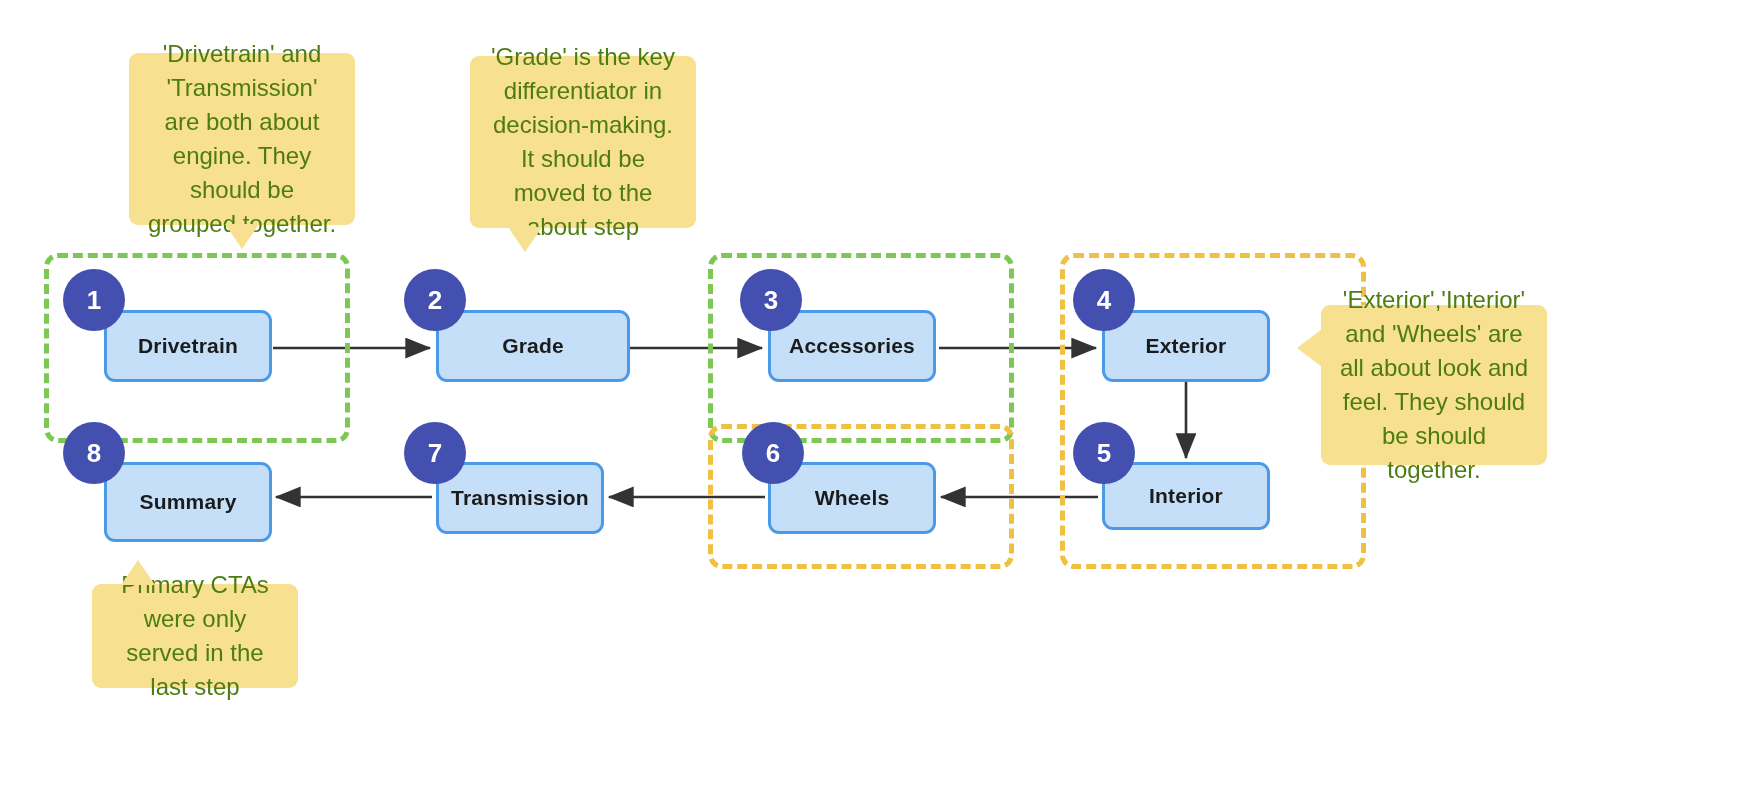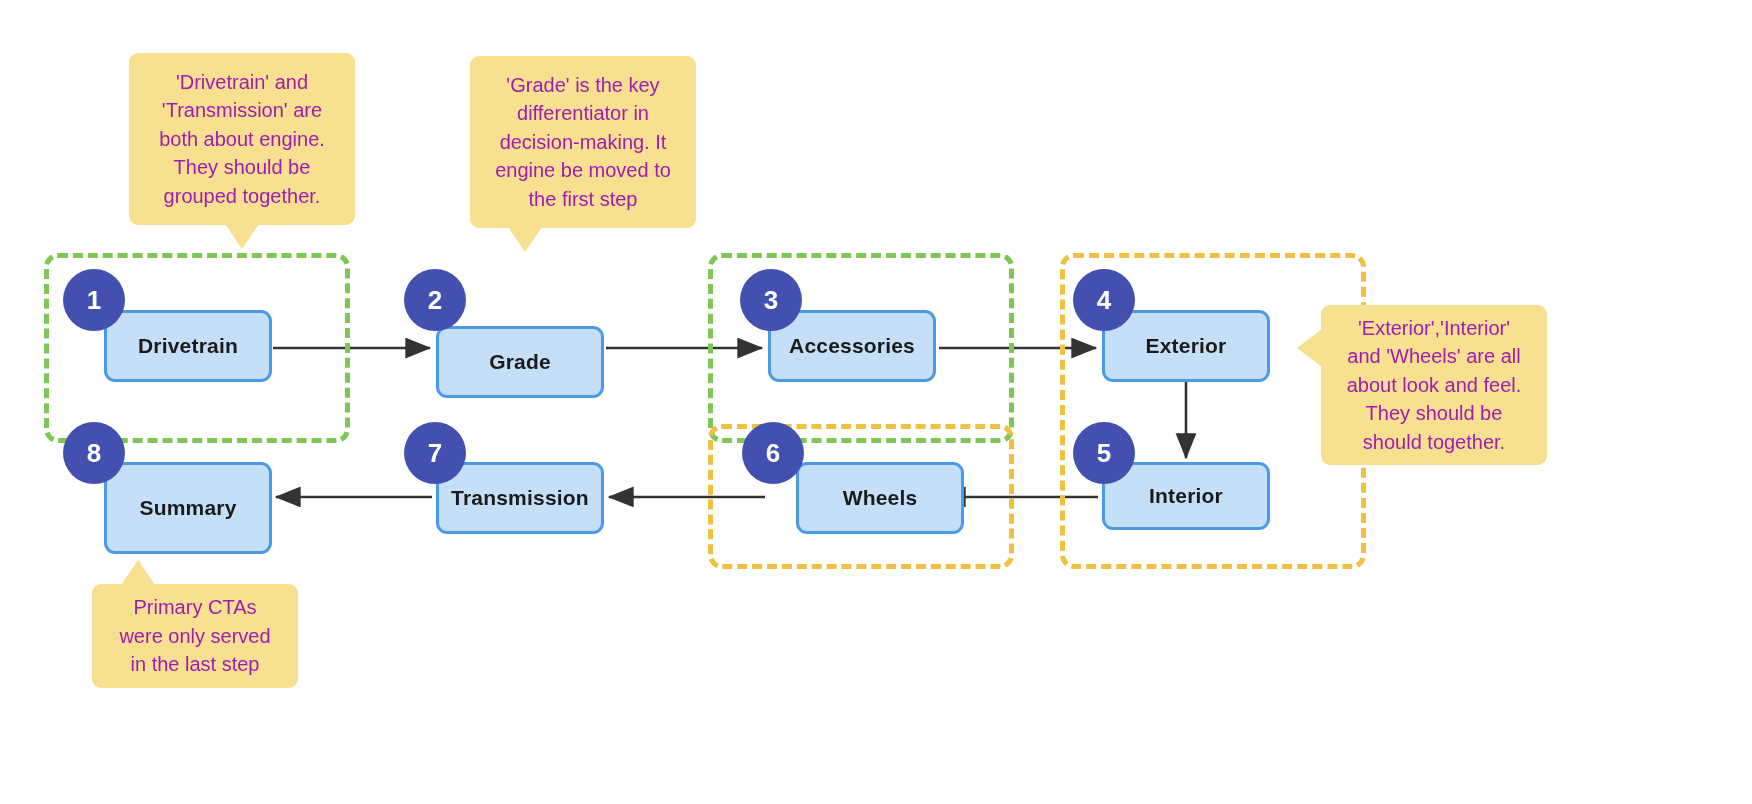--- a/index.html
+++ b/index.html
@@ -25,22 +25,22 @@
          display:flex;align-items:center;justify-content:center;}
   .badge span{color:#ffffff;font-size:26px;font-weight:bold;line-height:1;}
 
   
   #edges{position:absolute;left:0;top:0;width:1752px;height:804px;z-index:2;}
 
   
   .callout{position:absolute;background:#f7e08f;border-radius:9px;z-index:6;
            box-sizing:border-box;padding:16px 18px;
            display:flex;align-items:center;justify-content:center;}
-  .callout p{margin:0;text-align:center;font-size:20px;line-height:1.42;
-             color:#a21caf;}
+  .callout p{margin:0;text-align:center;font-size:24px;line-height:1.42;
+             color:#4d7c0f;}
   .tail{position:absolute;width:0;height:0;z-index:6;}
   .tail.down{border-left:17px solid transparent;border-right:17px solid transparent;
              border-top:25px solid #f7e08f;}
   .tail.up{border-left:17px solid transparent;border-right:17px solid transparent;
            border-bottom:25px solid #f7e08f;}
   .tail.left{border-top:19px solid transparent;border-bottom:19px solid transparent;
              border-right:25px solid #f7e08f;}
 </style>
 </head>
 <body>
@@ -64,21 +64,21 @@
     </g>
   </svg>
 
   <div class="node" style="left:104px;top:310px;width:168px;height:72px;">
     <span class="node-label">Drivetrain</span>
   </div>
   <div class="badge" style="left:63px;top:269px;">
     <span>1</span>
   </div>
 
-  <div class="node" style="left:436px;top:326px;width:168px;height:72px;">
+  <div class="node" style="left:436px;top:310px;width:194px;height:72px;">
     <span class="node-label">Grade</span>
   </div>
   <div class="badge" style="left:404px;top:269px;">
     <span>2</span>
   </div>
 
   <div class="node" style="left:768px;top:310px;width:168px;height:72px;">
     <span class="node-label">Accessories</span>
   </div>
   <div class="badge" style="left:740px;top:269px;">
@@ -92,53 +92,53 @@
     <span>4</span>
   </div>
 
   <div class="node" style="left:1102px;top:462px;width:168px;height:68px;">
     <span class="node-label">Interior</span>
   </div>
   <div class="badge" style="left:1073px;top:422px;">
     <span>5</span>
   </div>
 
-  <div class="node" style="left:768px;top:462px;width:168px;height:72px;margin-left:28px;">
+  <div class="node" style="left:768px;top:462px;width:168px;height:72px;">
     <span class="node-label">Wheels</span>
   </div>
   <div class="badge" style="left:742px;top:422px;">
     <span>6</span>
   </div>
 
   <div class="node" style="left:436px;top:462px;width:168px;height:72px;">
     <span class="node-label">Transmission</span>
   </div>
   <div class="badge" style="left:404px;top:422px;">
     <span>7</span>
   </div>
 
-  <div class="node" style="left:104px;top:462px;width:168px;height:92px;">
+  <div class="node" style="left:104px;top:462px;width:168px;height:80px;">
     <span class="node-label">Summary</span>
   </div>
   <div class="badge" style="left:63px;top:422px;">
     <span>8</span>
   </div>
 
   <div class="group green" style="left:44px;top:253px;width:306px;height:190px;"></div>
   <div class="group green" style="left:708px;top:253px;width:306px;height:190px;"></div>
   <div class="group amber" style="left:708px;top:424px;width:306px;height:145px;"></div>
   <div class="group amber" style="left:1060px;top:253px;width:306px;height:316px;"></div>
 
   <div class="callout" style="left:129px;top:53px;width:226px;height:172px;">
     <p>'Drivetrain' and 'Transmission' are both about engine. They should be grouped together.</p>
   </div>
   <div class="tail down" style="left:225px;top:224px;"></div>
 
   <div class="callout" style="left:470px;top:56px;width:226px;height:172px;">
-    <p>'Grade' is the key differentiator in decision-making. It engine be moved to the first step</p>
+    <p>'Grade' is the key differentiator in decision-making. It should be moved to the about step</p>
   </div>
   <div class="tail down" style="left:508px;top:227px;"></div>
 
   <div class="callout" style="left:1321px;top:305px;width:226px;height:160px;">
     <p>'Exterior','Interior' and 'Wheels' are all about look and feel. They should be should together.</p>
   </div>
   <div class="tail left" style="left:1297px;top:329px;"></div>
 
   <div class="callout" style="left:92px;top:584px;width:206px;height:104px;">
     <p>Primary CTAs were only served in the last step</p>

